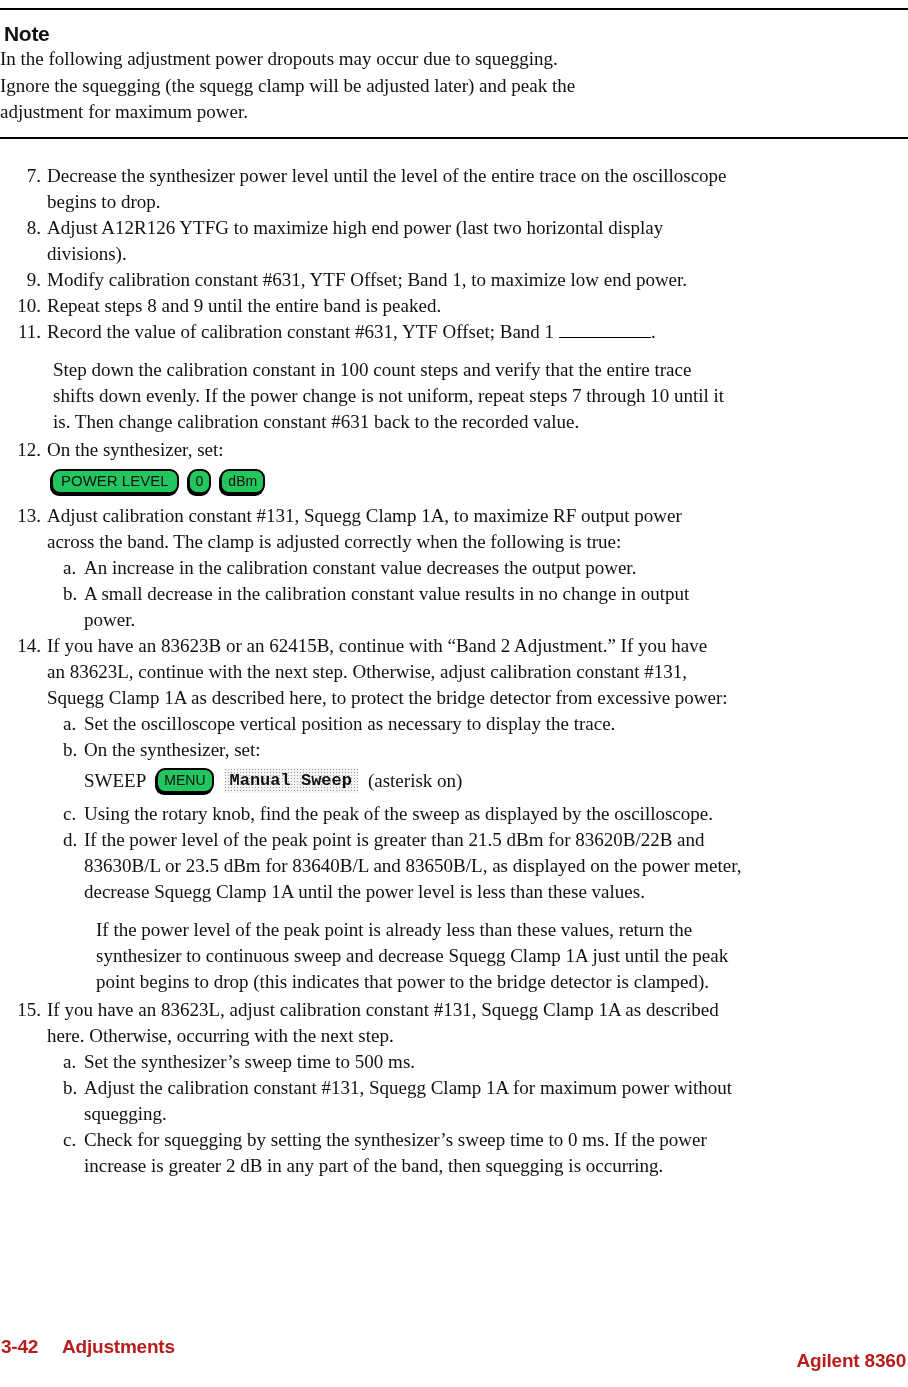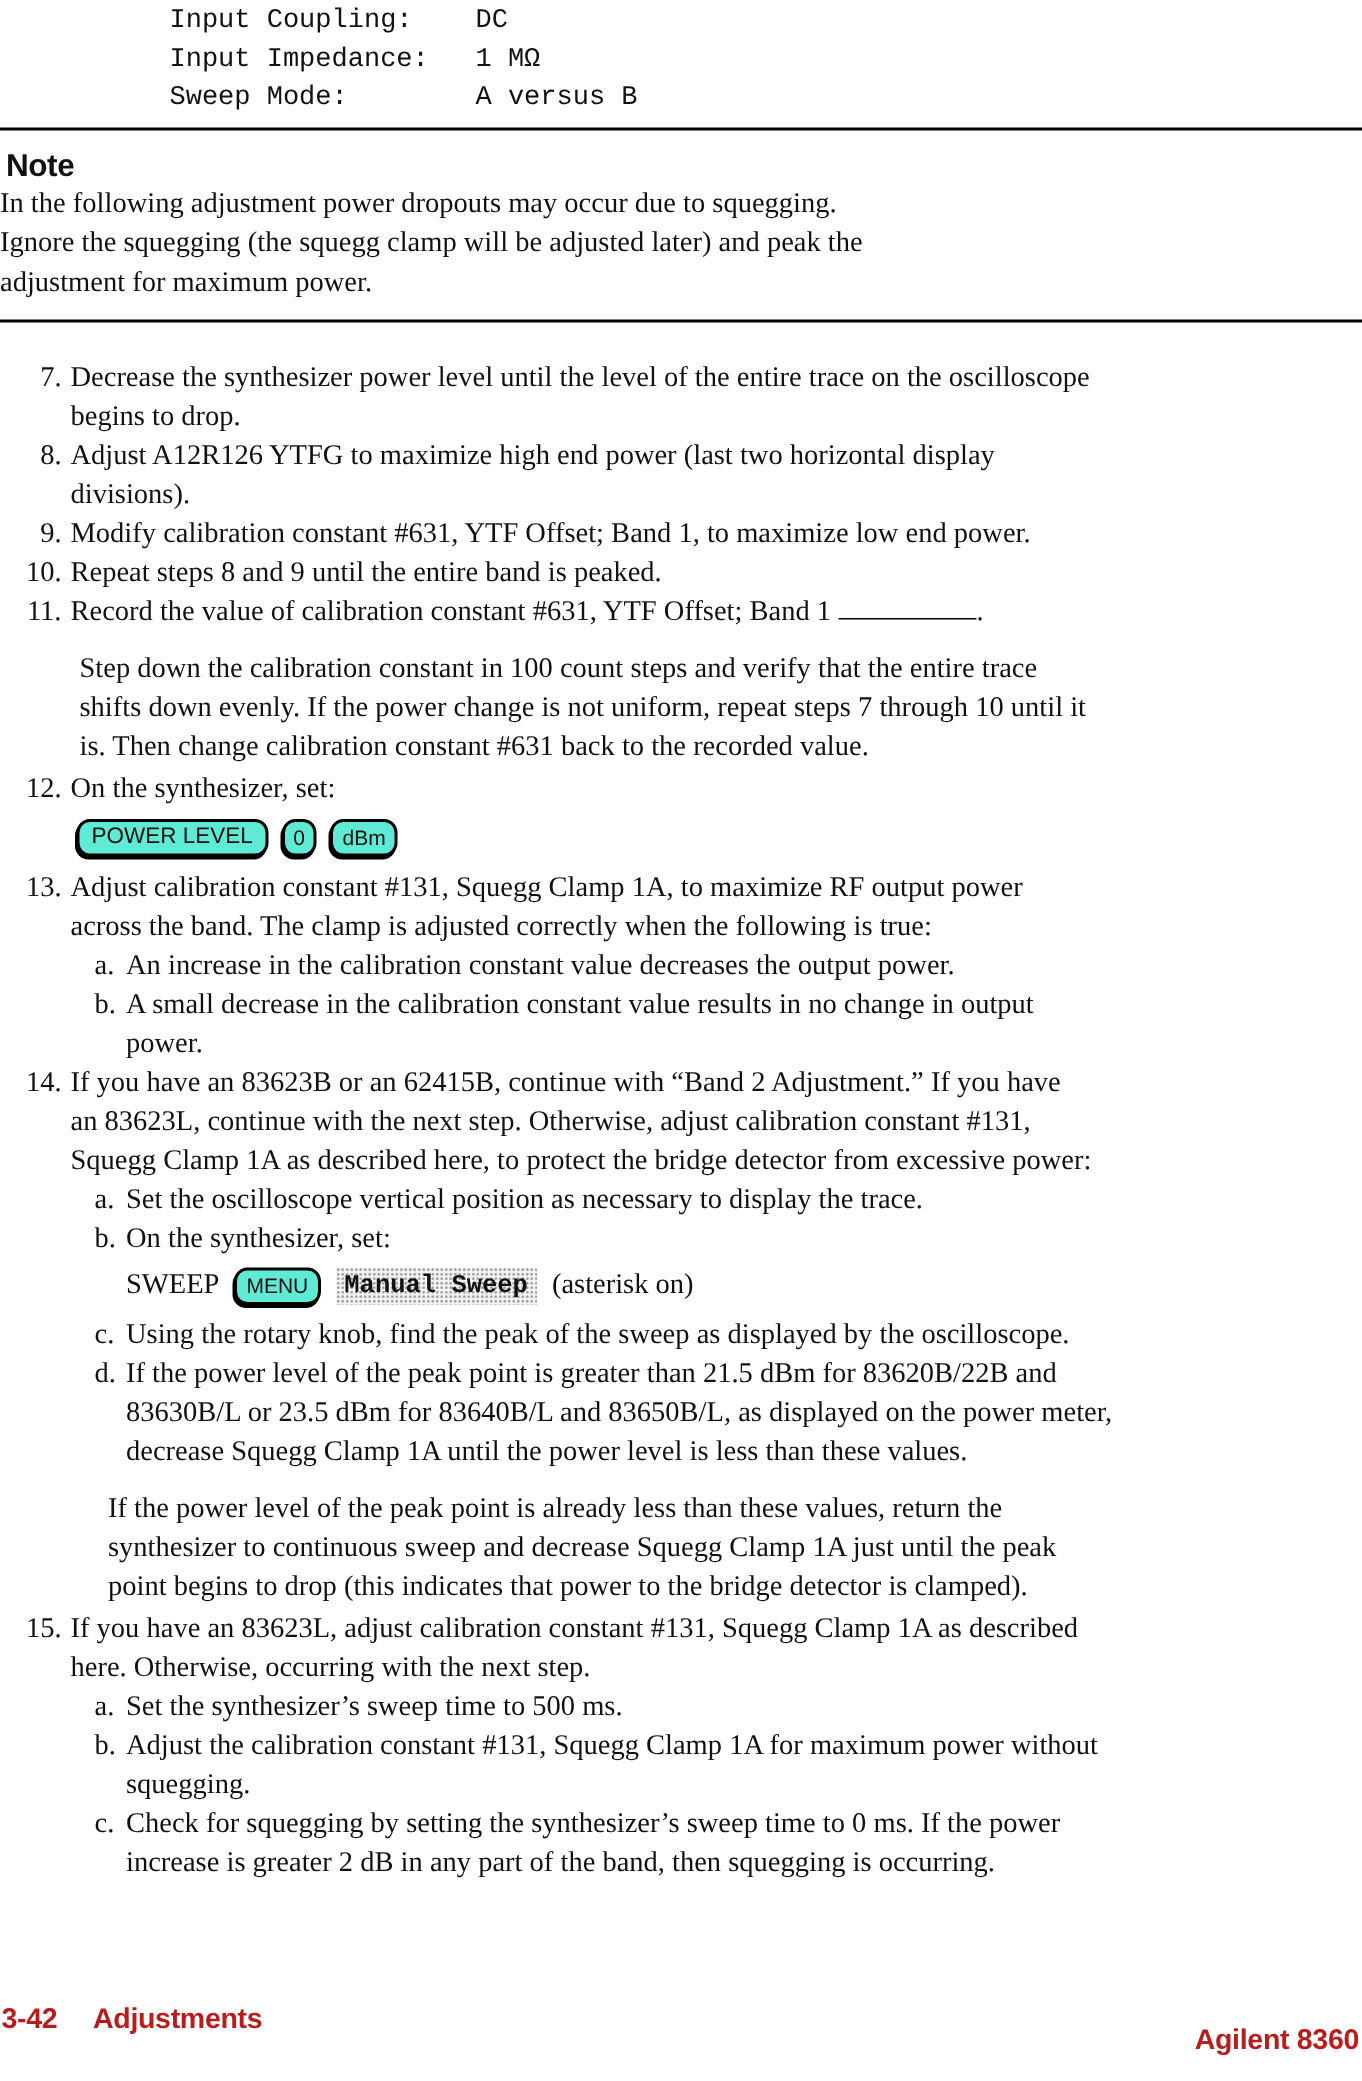--- a/index.html
+++ b/index.html
@@ -24,26 +24,26 @@
     letter-spacing:-0.3px;line-height:24px;
   }
   .note-text{flex:1;font-size:19px;line-height:26.5px;white-space:pre-line;padding-right:8px;}
   #list{margin-top:24px;}
   .step{display:flex;font-size:19px;line-height:26px;}
   .step-num{flex:none;width:47px;text-align:right;padding-right:6px;box-sizing:border-box;}
   .step-txt{flex:1;white-space:pre-line;}
   .substep{display:flex;font-size:19px;line-height:26px;margin-left:63px;}
   .sub-num{flex:none;width:21px;}
   .hang1{margin-left:53px;margin-top:12px;margin-bottom:2px;padding-right:6px;}
-  .hang2{margin-left:72px;margin-top:12px;margin-bottom:2px;padding-right:2px;}
+  .hang2{margin-left:96px;margin-top:12px;margin-bottom:2px;padding-right:2px;}
   .keys-row{margin:4px 0 6px 51px;height:30px;display:flex;align-items:center;gap:9px;}
   .key{
     display:inline-block;font-family:"Liberation Sans",sans-serif;font-size:15px;
     border:2px solid #000;border-radius:9px;padding:1px 8px 2px 8px;line-height:18px;
-    box-shadow:-1px 2px 0 #000;background:#5eead4;white-space:nowrap;
+    box-shadow:-1px 2px 0 #000;background:#22c55e;white-space:nowrap;
   }
   .key.small{font-size:14px;padding:1px 6px 2px 6px;}
   .sweep-row{margin:3px 0 5px 84px;height:30px;display:flex;align-items:center;gap:10px;font-size:19px;}
   .softkey{
     font-family:"Liberation Mono",monospace;font-weight:bold;font-size:17px;
     padding:3px 6px;color:#111;background-color:#f4f4f4;
     background-image:radial-gradient(#9a9a9a 0.8px, transparent 0.9px);
     background-size:3px 3px;white-space:nowrap;
   }
   .blank{
@@ -57,34 +57,20 @@
   }
   .footer-line1{display:flex;}
   .footer-pagenum{flex:none;width:62px;padding-left:1px;box-sizing:border-box;}
   .footer-right{position:absolute;right:2px;top:14px;}
   .footer-line2{margin-left:62px;}
 </style>
 </head>
 <body>
 
 <div id="doc">
-  <div class="mono-block" id="settings-block">
-      <div class="mono-row">
-        <span class="mono-label">Input Coupling:</span>
-        <span>DC</span>
-      </div>
-      <div class="mono-row">
-        <span class="mono-label">Input Impedance:</span>
-        <span>1 MΩ</span>
-      </div>
-      <div class="mono-row">
-        <span class="mono-label">Sweep Mode:</span>
-        <span>A versus B</span>
-      </div>
-    </div>
   <div class="note-box">
     <div class="note-label">Note</div>
     <div class="note-text">In the following adjustment power dropouts may occur due to squegging.
 Ignore the squegging (the squegg clamp will be adjusted later) and peak the
 adjustment for maximum power.</div>
   </div>
   <div id="list">
       <div class="step">
         <span class="step-num">7.</span>
         <span class="step-txt">Decrease the synthesizer power level until the level of the entire trace on the oscilloscope

